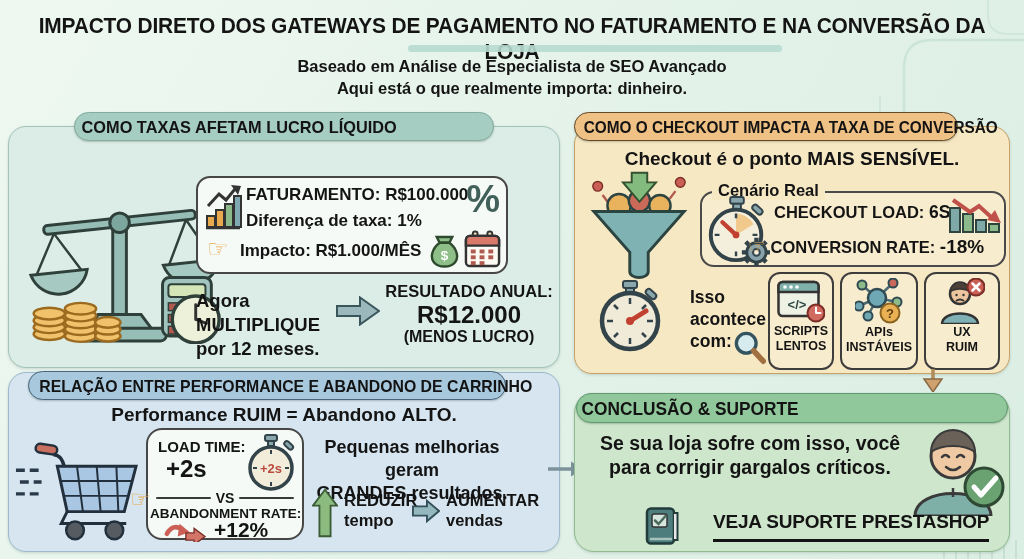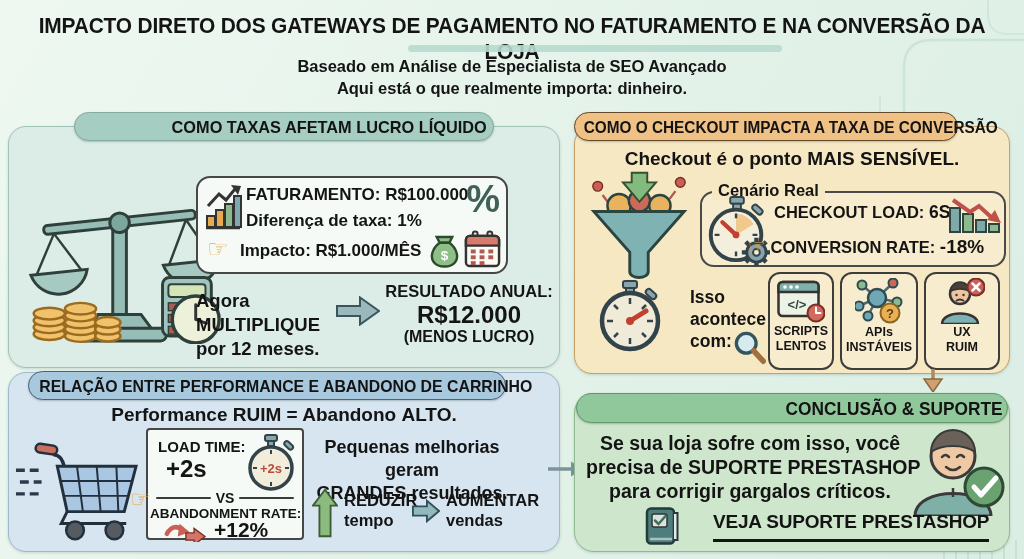--- a/index.html
+++ b/index.html
@@ -5,21 +5,21 @@
   html,body{margin:0;padding:0;background:#cfe3d8;}
   *{box-sizing:border-box;}
   #stage{
     position:relative;width:1024px;height:559px;overflow:hidden;
     font-family:"Liberation Sans","DejaVu Sans",sans-serif;color:#141414;
     background:linear-gradient(120deg,#eef8f1 0%,#e3f2e9 55%,#dbeee4 100%);
   }
   .abs{position:absolute;}
   .b{font-weight:800;}
   .panel{position:absolute;border-radius:18px;box-shadow:0 1px 3px rgba(40,70,60,.18);}
-  .pill{position:absolute;font-weight:800;text-align:right;color:#131313;border-radius:16px;white-space:nowrap;box-shadow:0 1px 2px rgba(30,50,45,.25);}
+  .pill{position:absolute;font-weight:800;text-align:left;color:#131313;border-radius:16px;white-space:nowrap;box-shadow:0 1px 2px rgba(30,50,45,.25);}
   .pill span{display:inline-block;transform:scaleX(.96);}
   .ctr{text-align:center;}
   .ibox{position:absolute;background:#f5faf6;border:2px solid #474747;border-radius:14px;}
   .card{position:absolute;background:#f8ecce;border:2px solid #3d3d3d;border-radius:12px;text-align:center;}
   .card .lbl{font-weight:800;font-size:12.5px;line-height:14.5px;margin-top:1px;}
   .hand{font-family:"DejaVu Sans",sans-serif;color:#e8a84c;font-weight:400;line-height:1;}
   .nowrap{white-space:nowrap;}
   svg{display:block;}
   .vs-row{display:flex;align-items:center;gap:5px;}
   .vs-row .line{flex:1;height:2px;background:#3a3a3a;border-radius:1px;}
@@ -279,21 +279,21 @@
     <path d="M2,38 h26 M6,50 h22 M2,62 h26" stroke="#2a3a4a" stroke-width="3.5" stroke-dasharray="9 5" fill="none"></path>
     <rect x="22" y="12" width="22" height="9" rx="4.5" transform="rotate(8 33 16)" fill="#c96f60" stroke="#22303e" stroke-width="2.5"></rect>
     <path d="M40,22 C47,23 49,27 51,34" fill="none" stroke="#22303e" stroke-width="3.5"></path>
     <path d="M44,34 H124 L112,80 H54 Z" fill="#a9c6e2" stroke="#22303e" stroke-width="3"></path>
     <path d="M64,34 L70,80 M84,34 L88,80 M104,34 L106,80 M48,49 H120 M51,64 H116" stroke="#22303e" stroke-width="2" fill="none"></path>
     <path d="M54,80 L48,92 H114" fill="none" stroke="#22303e" stroke-width="3"></path>
     <circle cx="62" cy="99" r="9" fill="#555b61" stroke="#22303e" stroke-width="2.5"></circle>
     <circle cx="102" cy="99" r="9" fill="#555b61" stroke="#22303e" stroke-width="2.5"></circle>
   </svg>
 
-  <div class="ibox" style="left:146px;top:428px;width:158px;height:112px;border-radius:4px">
+  <div class="ibox" style="left:146px;top:428px;width:158px;height:112px;border-radius:16px">
     <div class="abs nowrap" style="left:10px;top:8px;font-size:15px;font-weight:800">LOAD TIME:</div>
     <div class="abs" style="left:18px;top:25px;font-size:24px;font-weight:800">+2s</div>
     <svg class="abs" style="right:5px;top:4px" width="52" height="57" viewBox="0 0 52 57">
       <rect x="20" y="1" width="12" height="6" rx="2" fill="#8aa6ad" stroke="#32434a" stroke-width="2"></rect>
       <rect x="23" y="7" width="6" height="5" fill="#8aa6ad" stroke="#32434a" stroke-width="2"></rect>
       <rect x="39" y="9" width="10" height="5" rx="2.5" transform="rotate(42 44 11)" fill="#8aa6ad" stroke="#32434a" stroke-width="2"></rect>
       <circle cx="26" cy="34" r="21" fill="#f2ecda" stroke="#32434a" stroke-width="3.5"></circle>
       <path d="M26,16 v4 M44,34 h-4 M26,52 v-4 M8,34 h4" stroke="#32434a" stroke-width="2"></path>
       <text x="26" y="39" font-size="13" font-weight="800" fill="#b94a3e" text-anchor="middle">+2s</text>
     </svg>
@@ -331,21 +331,20 @@
   <svg class="abs" style="left:548px;top:460px" width="36" height="18" viewBox="0 0 36 18">
     <path d="M0,9 H24" stroke="#7d939b" stroke-width="3.5"></path>
     <path d="M23,1.5 L35,9 L23,16.5 Z" fill="#7d939b"></path>
   </svg>
 
   <div class="panel" style="left:574px;top:393px;width:436px;height:159px;background:#cee6cb;border:1.5px solid #8fba90;border-radius:20px"></div>
   <div class="pill" style="left:576px;top:393px;width:432px;height:30px;line-height:30px;font-size:18px;background:#90c79b;border:1.5px solid #5e9a6c"><span>CONCLUSÃO &amp; SUPORTE</span></div>
 
   <div class="abs ctr" style="left:586px;top:431px;width:328px;font-size:19.5px;font-weight:600;line-height:24px">
     <div class="nowrap">Se sua loja sofre com isso, você</div>
-    <div class="nowrap"><span>precisa de </span><span class="b">SUPORTE PRESTASHOP</span></div>
     <div class="nowrap">para corrigir gargalos críticos.</div>
   </div>
 
   <svg class="abs" style="left:903px;top:424px" width="102" height="92" viewBox="0 0 102 92">
     <path d="M12,92 C12,62 88,62 88,92 Z" fill="#7fb0a8" stroke="#3a3a3a" stroke-width="3"></path>
     <circle cx="50" cy="32" r="22" fill="#eec9a3" stroke="#3a3a3a" stroke-width="3"></circle>
     <path d="M28,28 A22,22 0 0 1 72,28 A28,16 0 0 0 28,28 Z" fill="#6a6258" stroke="#3a3a3a" stroke-width="2"></path>
     <path d="M39,33 q3,-4 7,0 M54,33 q3,-4 7,0" stroke="#3a3a3a" stroke-width="2.5" fill="none" stroke-linecap="round"></path>
     <path d="M43,43 q7,6 14,0" stroke="#3a3a3a" stroke-width="2.5" fill="none" stroke-linecap="round"></path>
     <path d="M50,64 v9" stroke="#3a3a3a" stroke-width="2.5"></path>

